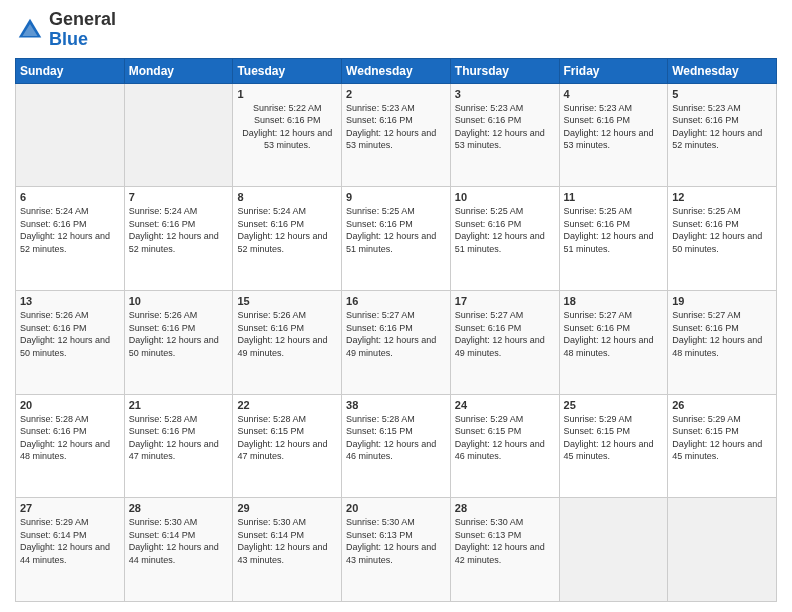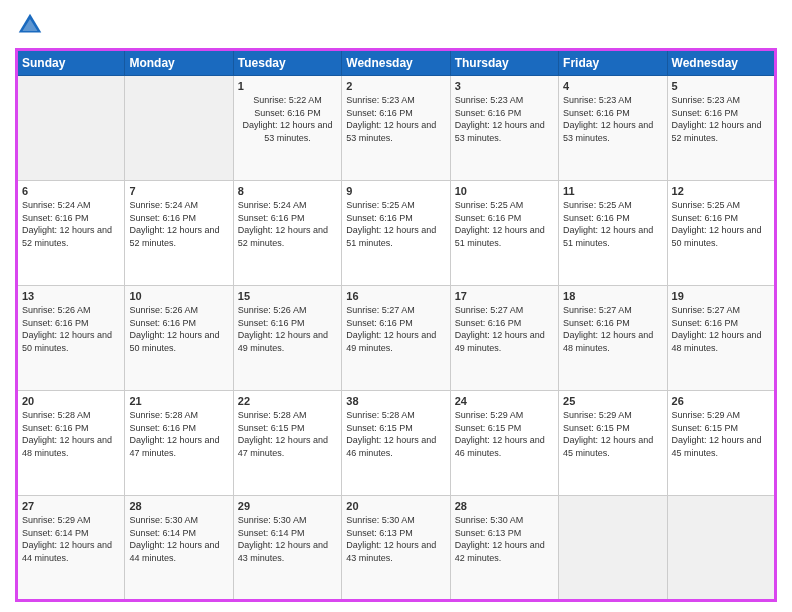--- a/index.html
+++ b/index.html
@@ -48,21 +48,21 @@
       color: #333;
       line-height: 1;
     }
     .location {
       font-size: 13px;
       color: #555;
       margin-top: 2px;
     }
     .calendar {
       flex: 1;
-      border: 3px solid #d946ef;
+      border: 1px solid #d946ef;
       border-collapse: collapse;
       width: 100%;
       table-layout: fixed;
     }
     .calendar thead tr th {
       background-color: #1a6abf;
       color: #fff;
       font-size: 12px;
       font-weight: bold;
       padding: 5px 4px;
@@ -99,20 +99,24 @@
 </head>
 <body>
 
 <div class="page">
   <div class="header">
     <div class="logo">
       <svg class="logo-icon" viewBox="0 0 40 40">
         <polygon points="20,5 35,30 5,30" fill="#1a6abf"></polygon>
         <polygon points="20,12 30,28 10,28" fill="#fff" opacity="0.3"></polygon>
       </svg>
+      <div class="logo-text">
+        <span class="general">General</span><br>
+        <span class="blue">Blue</span>
+      </div>
     </div>
     <div class="title-block">
     </div>
   </div>
 
   <table class="calendar">
     <thead>
       <tr>
 
       <th>Sunday</th>

